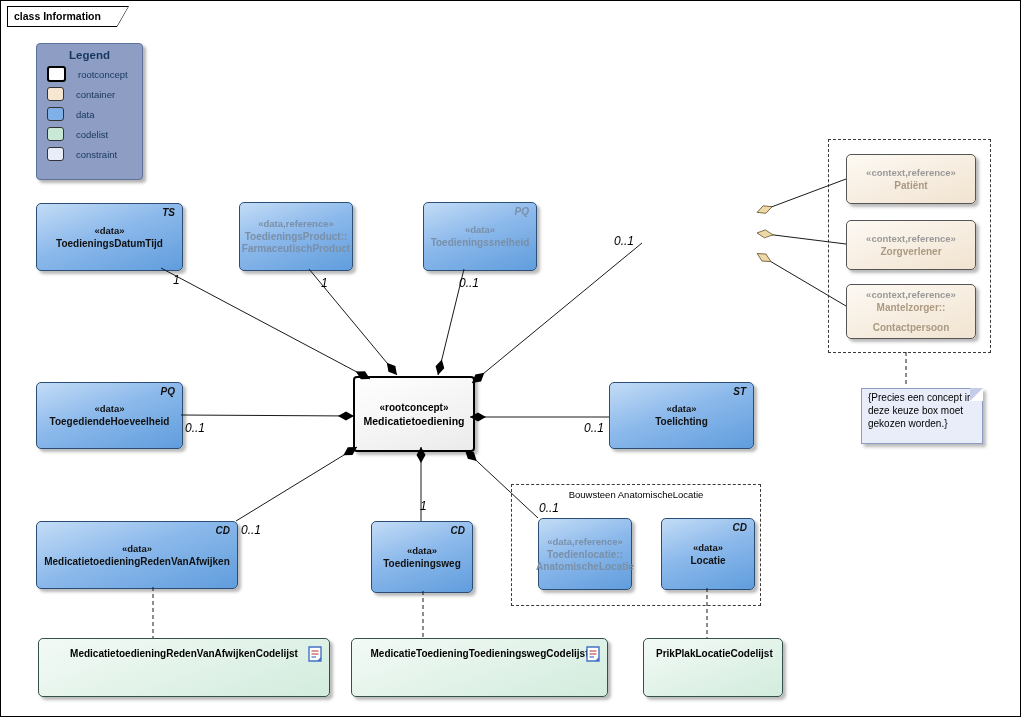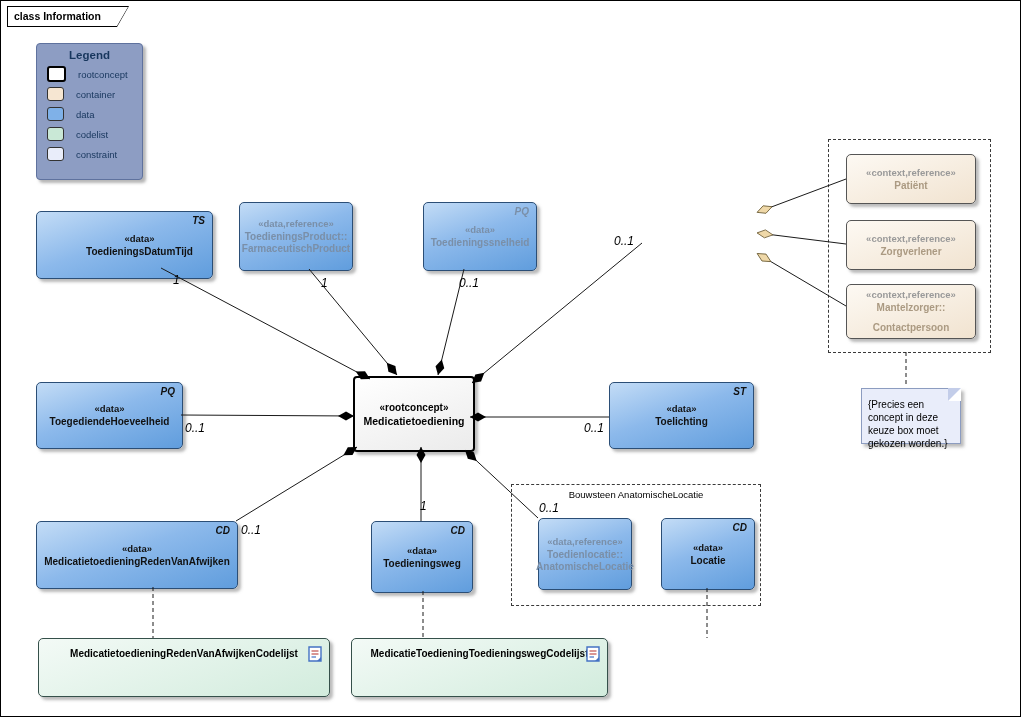--- a/index.html
+++ b/index.html
@@ -42,23 +42,23 @@
     border:1px solid #35504a;border-radius:5px;z-index:2;box-shadow:3px 3px 3px rgba(120,120,120,.5);
     display:flex;align-items:flex-start;justify-content:center;padding-top:9px;}
   .codelist .clname{font-size:10px;font-weight:bold;color:#000;padding:0 4px;}
   .codelist .doc-icon{position:absolute;right:7px;top:7px;}
   .codelist.left-align{justify-content:flex-start;padding-left:8px;}
   .codelist.left-align .doc-icon{position:static;margin-left:5px;margin-top:-1px;}
 
   .dashed-group{position:absolute;border:1.5px dashed #3a3a3a;background:transparent;z-index:1;}
   .group-label{position:absolute;width:100%;text-align:center;top:4px;font-size:9.5px;color:#000;}
 
-  .note{position:absolute;left:860px;top:387px;width:100px;height:56px;background:#e9edfa;
+  .note{position:absolute;left:860px;top:387px;width:122px;height:56px;background:#e9edfa;
     border:1px solid #8c9cc0;box-shadow:3px 3px 3px rgba(120,120,120,.5);z-index:2;
-    font-size:10px;color:#000;padding:9px 6px;box-sizing:border-box;line-height:13px;}
+    font-size:10px;color:#000;padding:2px 6px;box-sizing:border-box;line-height:13px;}
   .note .fold{position:absolute;top:-1px;right:-1px;width:0;height:0;
     border-top:13px solid #fff;border-left:13px solid #c3cde9;transform:rotate(90deg);}
 
   .mult{position:absolute;font-size:12px;color:#000;z-index:5;white-space:nowrap;font-style:italic;}
 
   #wires{position:absolute;left:0;top:0;width:1019px;height:715px;z-index:4;pointer-events:none;}
 </style>
 </head>
 <body>
 
@@ -91,21 +91,21 @@
       <span class="legend-label">constraint</span>
     </div>
   </div>
 
   <div class="dashed-group" style="left:827px;top:138px;width:161px;height:212px;"></div>
 
   <div class="dashed-group" style="left:510px;top:483px;width:248px;height:120px;">
     <div class="group-label">Bouwsteen AnatomischeLocatie</div>
   </div>
 
-  <div class="node blue" style="left:35px;top:210px;width:145px;height:66px;padding-left:30px;">
+  <div class="node blue" style="left:35px;top:202px;width:145px;height:66px;">
     <span class="tcode">TS</span>
     <span class="stereo">«data»</span>
     <span class="nname">ToedieningsDatumTijd</span>
   </div>
 
   <div class="node blue ref" style="left:238px;top:201px;width:112px;height:67px;">
     <span class="stereo">«data,reference»</span>
     <span class="nname">ToedieningsProduct::</span>
     <span class="nname" style="margin-top:0;">FarmaceutischProduct</span>
   </div>
@@ -194,20 +194,30 @@
     <span class="clname">MedicatieToedieningToedieningswegCodelijst</span>
     <svg class="doc-icon" width="14" height="16" viewBox="0 0 14 16">
       <path d="M1,1 h12 v14 h-12 z" fill="#fff" stroke="#4472c4" stroke-width="1.4"></path>
       <line x1="3.5" y1="5" x2="10.5" y2="5" stroke="#c0504d" stroke-width="1.2"></line>
       <line x1="3.5" y1="8" x2="10.5" y2="8" stroke="#c0504d" stroke-width="1.2"></line>
       <line x1="3.5" y1="11" x2="8" y2="11" stroke="#4472c4" stroke-width="1.2"></line>
       <path d="M9,15 L13,15 L13,11 z" fill="#4472c4"></path>
     </svg>
   </div>
 
+  <div class="codelist left-align" style="left:642px;top:637px;width:130px;height:48px;">
+    <span class="clname">PrikPlakLocatieCodelijst</span>
+    <svg class="doc-icon" width="14" height="16" viewBox="0 0 14 16">
+      <path d="M1,1 h12 v14 h-12 z" fill="#fff" stroke="#4472c4" stroke-width="1.4"></path>
+      <line x1="3.5" y1="5" x2="10.5" y2="5" stroke="#c0504d" stroke-width="1.2"></line>
+      <line x1="3.5" y1="8" x2="10.5" y2="8" stroke="#c0504d" stroke-width="1.2"></line>
+      <line x1="3.5" y1="11" x2="8" y2="11" stroke="#4472c4" stroke-width="1.2"></line>
+      <path d="M9,15 L13,15 L13,11 z" fill="#4472c4"></path>
+    </svg>
+  </div>
 
   <span class="mult" style="left:172px;top:272px;">1</span>
   <span class="mult" style="left:320px;top:275px;">1</span>
   <span class="mult" style="left:458px;top:275px;">0..1</span>
   <span class="mult" style="left:613px;top:233px;">0..1</span>
   <span class="mult" style="left:184px;top:420px;">0..1</span>
   <span class="mult" style="left:583px;top:420px;">0..1</span>
   <span class="mult" style="left:240px;top:522px;">0..1</span>
   <span class="mult" style="left:419px;top:498px;">1</span>
   <span class="mult" style="left:538px;top:500px;">0..1</span>

